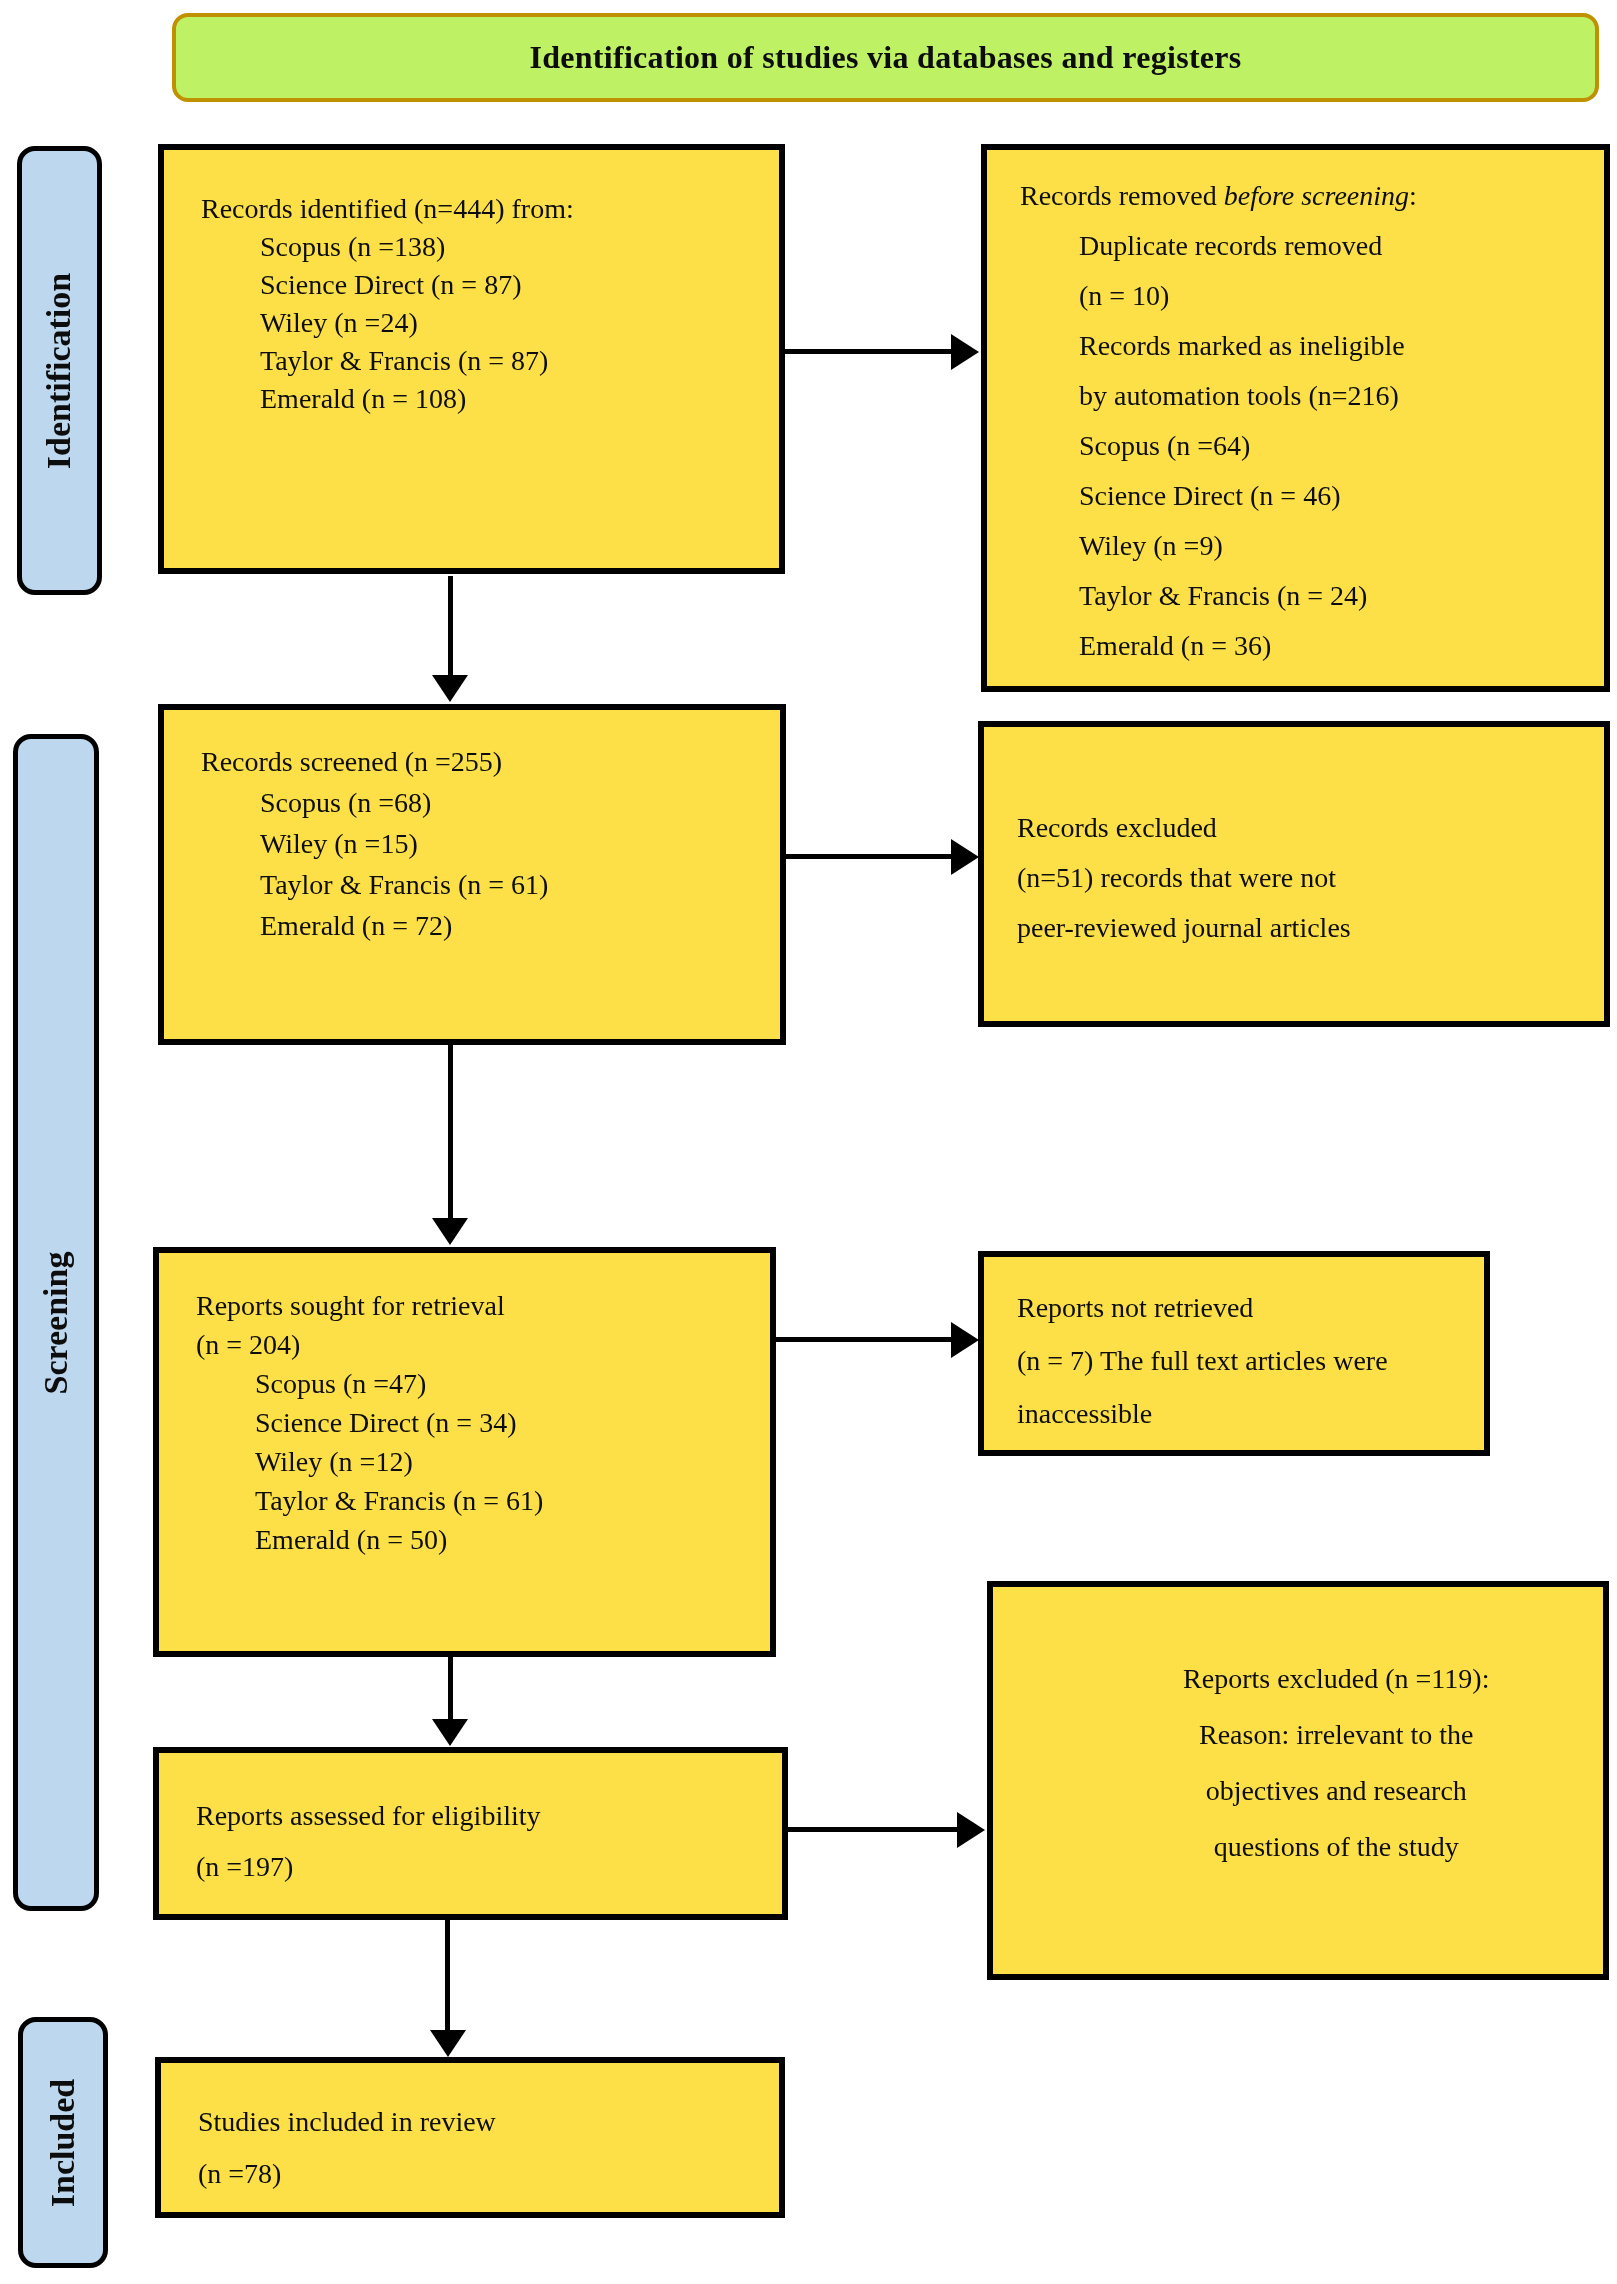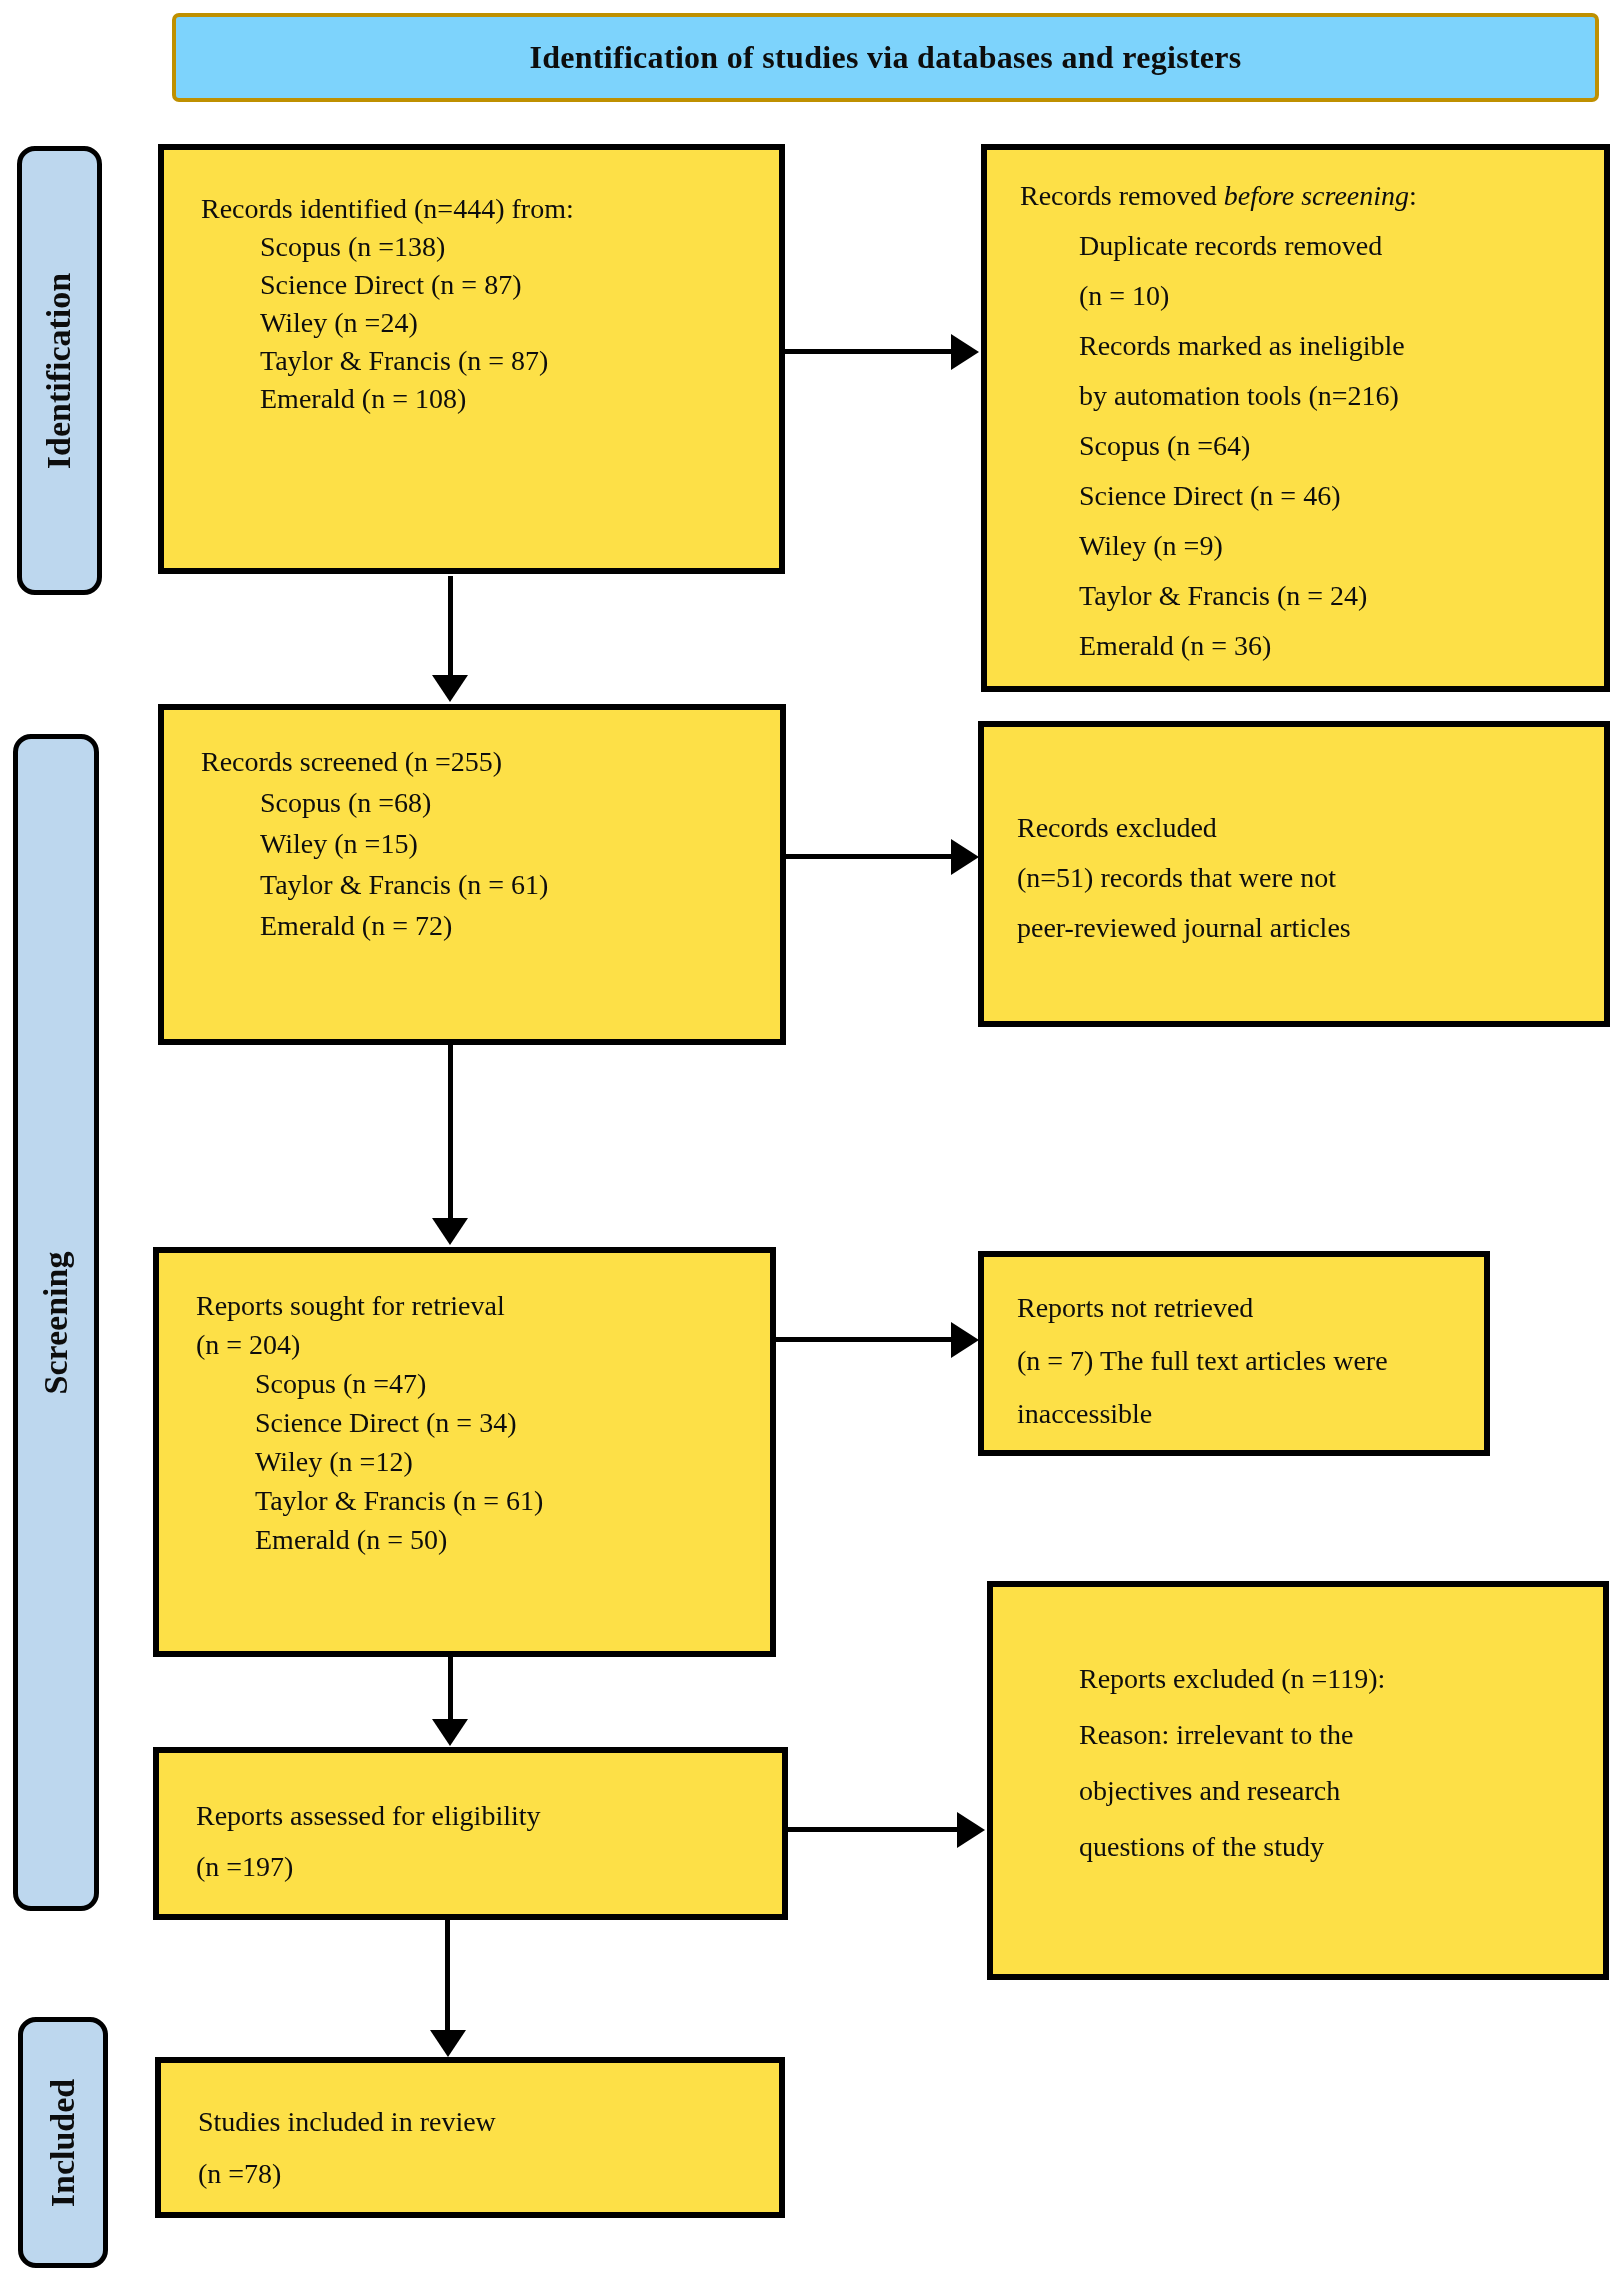--- a/index.html
+++ b/index.html
@@ -7,21 +7,21 @@
     width: 1617px; height: 2284px;
     background: #ffffff;
     font-family: "Liberation Serif", serif;
     color: #0d0d0d;
     position: relative;
   }
   #stage { position: absolute; left: 0; top: 0; width: 1617px; height: 2284px; }
 
   .banner {
     position: absolute; left: 172px; top: 13px; width: 1427px; height: 89px;
-    background: #7dd3fc; border: 4.7px solid #bf9000; border-radius: 7px;
+    background: #bef264; border: 4.7px solid #bf9000; border-radius: 16px;
     box-sizing: border-box;
     display: flex; align-items: center; justify-content: center;
     font-size: 32px; font-weight: bold; letter-spacing: 0.3px;
   }
 
   .stagebar {
     position: absolute;
     background: #bdd7ee; border: 5.3px solid #000; border-radius: 18px;
     box-sizing: border-box;
     display: flex; align-items: center; justify-content: center;
@@ -45,21 +45,21 @@
   .fbox .ind { padding-left: 59px; }
   .it { font-style: italic; }
 
   #box-records-identified { left: 158px; top: 144px;  width: 627px; height: 430px; padding: 40px 12px 0 37px; }
   #box-records-removed    { left: 981px; top: 144px; width: 629px; height: 548px; padding: 21px 9.5px 0 33px; line-height: 50px; }
   #box-records-screened   { left: 158px; top: 704px; width: 628px; height: 341px; padding: 31px 12px 0 37px; line-height: 41px; }
   #box-records-excluded   { left: 978px; top: 721px; width: 632px; height: 306px; padding: 76px 9.5px 0 33px; line-height: 50px; }
   #box-reports-sought     { left: 153px; top: 1247px; width: 623px; height: 410px; padding: 33px 12px 0 37px; line-height: 39px; }
   #box-reports-not-retrieved { left: 978px; top: 1251px; width: 512px; height: 205px; padding: 24px 9.5px 0 33px; line-height: 53px; }
   #box-reports-assessed   { left: 153px; top: 1747px; width: 635px; height: 173px; padding: 37px 12px 0 37px; line-height: 51px; }
-  #box-reports-excluded   { left: 987px; top: 1581px; width: 622px; height: 399px; padding: 64px 9.5px 0 86px; line-height: 56px; }
+  #box-reports-excluded   { left: 987px; top: 1581px; width: 622px; height: 399px; padding: 64px 9.5px 0 86px; line-height: 56px; text-align: center; }
   #box-studies-included   { left: 155px; top: 2057px; width: 630px; height: 161px; padding: 33px 12px 0 37px; line-height: 52px; }
 
   .hline { position: absolute; height: 5.3px; background: #000; }
   .vline { position: absolute; width: 5.3px;  background: #000; }
   .head-right {
     position: absolute; width: 0; height: 0;
     border-left: 28px solid #000;
     border-top: 18px solid transparent; border-bottom: 18px solid transparent;
   }
   .head-down {

